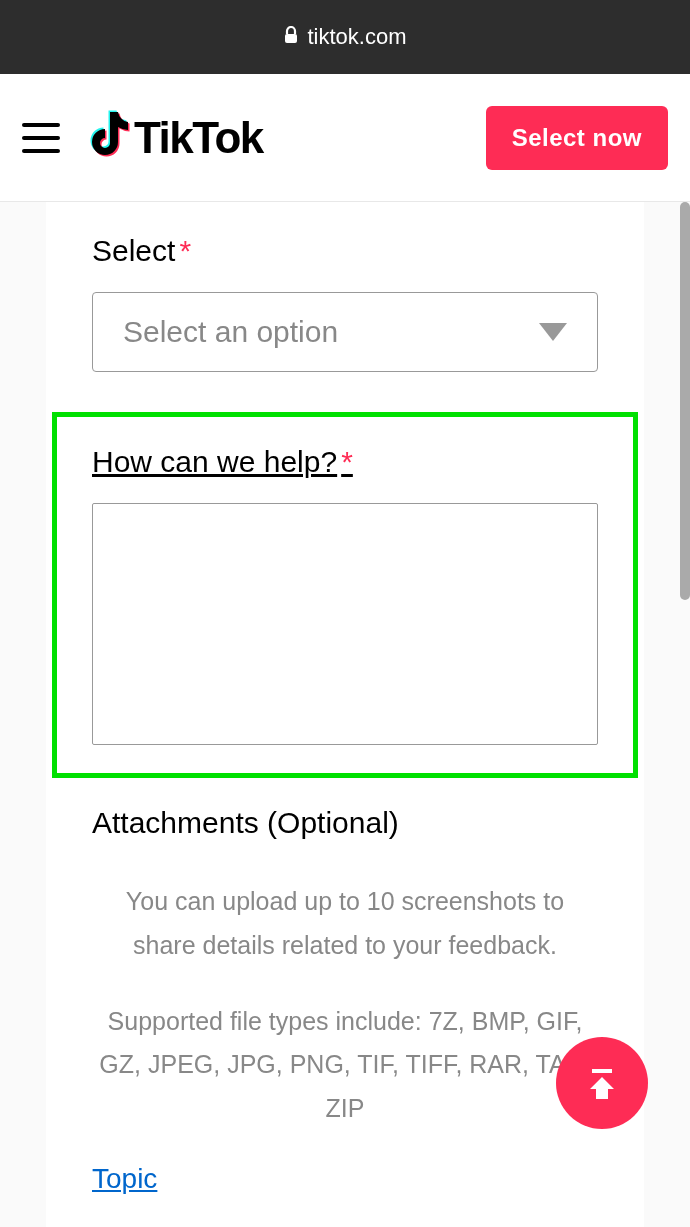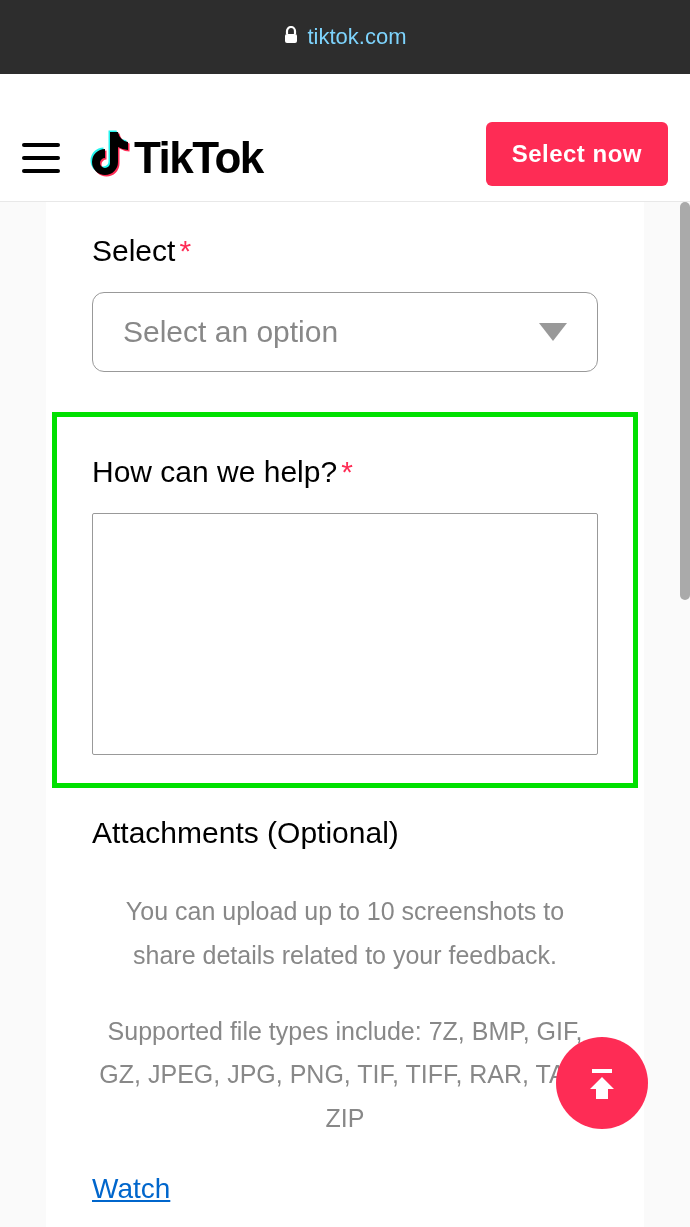--- a/index.html
+++ b/index.html
@@ -14,33 +14,33 @@
       background: #fff;
       position: relative;
       overflow: hidden;
     }
     .browser-bar {
       background: #2d2d2d;
       height: 74px;
       display: flex;
       align-items: center;
       justify-content: center;
-      color: #7dd3fc;
+      color: #ffffff;
       font-size: 22px;
     }
     .browser-bar .lock {
       margin-right: 8px;
       font-size: 18px;
     }
     .header {
       background: #fff;
       border-bottom: 1px solid #e8e8e8;
       height: 128px;
       display: flex;
-      align-items: flex-end;
+      align-items: center;
       justify-content: space-between;
       padding: 15px 22px;
     }
     .header-left {
       display: flex;
       align-items: center;
     }
     .menu-icon {
       width: 38px;
       height: 30px;
@@ -98,21 +98,21 @@
       margin-bottom: 24px;
       display: block;
     }
     .required {
       color: #fe2c55;
       margin-left: 4px;
     }
     .select-wrapper {
       position: relative;
       border: 1px solid #999;
-      border-radius: 12px;
+      border-radius: 4px;
       height: 80px;
       display: flex;
       align-items: center;
       padding: 0 30px;
       cursor: pointer;
     }
     .select-placeholder {
       color: #888;
       font-size: 30px;
     }
@@ -121,21 +121,22 @@
       right: 30px;
       width: 0;
       height: 0;
       border-left: 14px solid transparent;
       border-right: 14px solid transparent;
       border-top: 18px solid #999;
     }
     .highlight-box {
       border: 5px solid #00e000;
       margin: 7px -40px 28px -40px;
-      padding: 38px 35px 24px 35px;
+      padding: 28px 35px 24px 35px;
+      text-decoration: underline;
     }
     .textarea-field {
       width: 100%;
       height: 242px;
       border: 1px solid #999;
       border-radius: 2px;
       resize: none;
       font-size: 20px;
       padding: 12px;
       font-family: inherit;
@@ -241,21 +242,21 @@
       <label class="field-label">
         <span>How can we help?</span><span class="required">*</span>
       </label>
       <textarea class="textarea-field" style=""></textarea>
     </div>
 
     <div class="field-group">
       <div class="section-title">Attachments (Optional)</div>
       <div class="help-text">You can upload up to 10 screenshots to share details related to your feedback.</div>
       <div class="help-text">Supported file types include: 7Z, BMP, GIF, GZ, JPEG, JPG, PNG, TIF, TIFF, RAR, TAR, ZIP</div>
-      <a class="upload-link">Watch</a>
+      <a class="upload-link">Topic</a>
     </div>
 
   </div>
 </div>
 
 <button class="scroll-top-btn">
   <svg viewBox="0 0 40 40">
     <rect x="10" y="6" width="20" height="4" fill="#fff"></rect>
     <path d="M20 14 L8 26 L14 26 L14 36 L26 36 L26 26 L32 26 Z" fill="#fff"></path>
   </svg>

